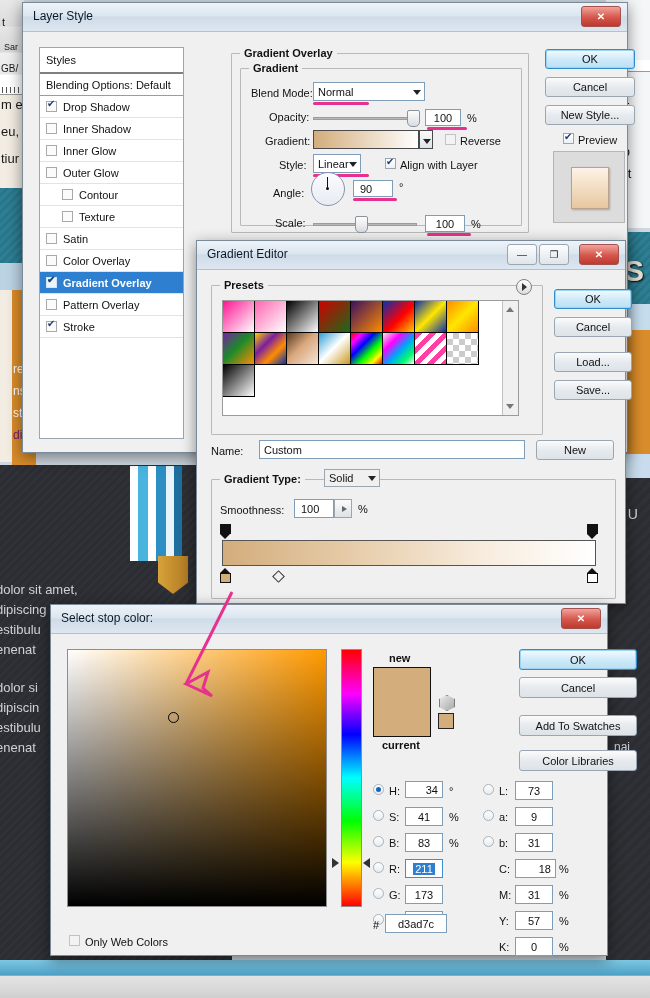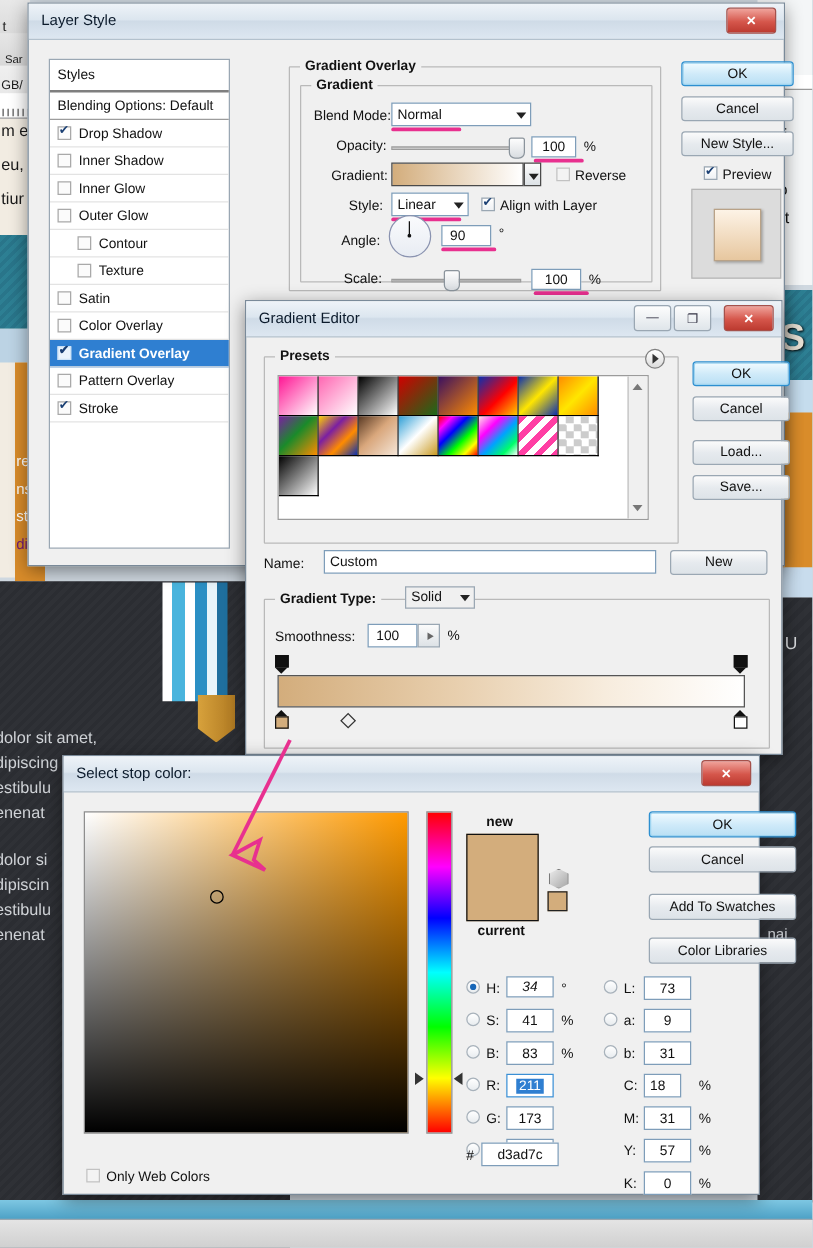--- a/index.html
+++ b/index.html
@@ -345,21 +345,21 @@
 
         <span class="lbl" style="left:24px;top:66px;">Gradient:</span>
         <div class="grad-swatch grad-tan" style="left:72px;top:61px;width:106px;height:19px;"></div>
         <div style="position:absolute;left:178px;top:61px;width:14px;height:19px;box-sizing:border-box;border:1px solid #4a4a4a;background:linear-gradient(to bottom,#fbfbfb,#dde2e6);">
           <i style="position:absolute;left:3px;top:8px;width:0;height:0;border-left:4px solid transparent;border-right:4px solid transparent;border-top:5px solid #222;"></i>
         </div>
         <div class="cb dim" style="left:204px;top:65px;"></div>
         <span class="lbl" style="left:219px;top:66px;">Reverse</span>
 
         <span class="lbl" style="left:38px;top:90px;">Style:</span>
-        <div class="combo" style="left:72px;top:85px;width:62px;height:19px;">
+        <div class="combo" style="left:72px;top:85px;width:48px;height:19px;">
           <span>Linear</span>
           <i class="arw"></i>
         </div>
         <div class="pinkline" style="left:72px;top:105px;width:56px;"></div>
         <div class="cb on" style="left:144px;top:89px;"></div>
         <span class="lbl" style="left:159px;top:90px;">Align with Layer</span>
 
         <span class="lbl" style="left:32px;top:118px;">Angle:</span>
         <div class="angle-dial" style="left:70px;top:103px;">
           <div class="hand"></div>
@@ -499,21 +499,21 @@
     <div class="swatch-sm" id="gamut-swatch" style="left: 387px; top: 108px; background: rgb(211, 173, 124);"></div>
 
     <div class="btn primary" style="left:468px;top:44px;width:118px;height:21px;">OK</div>
     <div class="btn" style="left:468px;top:72px;width:118px;height:21px;">Cancel</div>
     <div class="btn" style="left:468px;top:110px;width:118px;height:21px;">Add To Swatches</div>
     <div class="btn" style="left:468px;top:145px;width:118px;height:21px;">Color Libraries</div>
 
     <div id="hsb-col">
         <div class="radio on" style="left: 322px; top: 179px;"></div>
         <span class="lbl" style="left: 338px; top: 180px;">H:</span>
-        <div class="tf" style="left: 354px; top: 176px; width: 38px; height: 17px; justify-content: center; font-style: italic;">
+        <div class="tf" style="left: 354px; top: 176px; width: 38px; height: 17px; justify-content: flex-end;">
           <span>34</span>
         </div>
         <span class="lbl" style="left: 398px; top: 180px;">°</span>
         <div class="radio" style="left: 322px; top: 205px;"></div>
         <span class="lbl" style="left: 338px; top: 206px;">S:</span>
         <div class="tf" style="left: 354px; top: 202px; width: 38px; height: 19px; justify-content: center;">
           <span>41</span>
         </div>
         <span class="lbl" style="left: 398px; top: 206px;">%</span>
         <div class="radio" style="left: 322px; top: 231px;"></div>
@@ -552,21 +552,21 @@
           <span>9</span>
         </div>
         <div class="radio" style="left: 432px; top: 231px;"></div>
         <span class="lbl" style="left: 448px; top: 232px;">b:</span>
         <div class="tf" style="left: 464px; top: 228px; width: 38px; height: 19px; justify-content: center;">
           <span>31</span>
         </div>
       </div>
     <div id="cmyk-col">
         <span class="lbl" style="left: 448px; top: 258px;">C:</span>
-        <div class="tf" style="left: 464px; top: 254px; width: 30px; height: 19px; justify-content: flex-start;">
+        <div class="tf" style="left: 464px; top: 254px; width: 41px; height: 19px; justify-content: flex-end;">
           <span>18</span>
         </div>
         <span class="lbl" style="left: 508px; top: 258px;">%</span>
         <span class="lbl" style="left: 448px; top: 284px;">M:</span>
         <div class="tf" style="left: 464px; top: 280px; width: 38px; height: 19px; justify-content: center;">
           <span>31</span>
         </div>
         <span class="lbl" style="left: 508px; top: 284px;">%</span>
         <span class="lbl" style="left: 448px; top: 310px;">Y:</span>
         <div class="tf" style="left: 464px; top: 306px; width: 38px; height: 19px; justify-content: center;">

